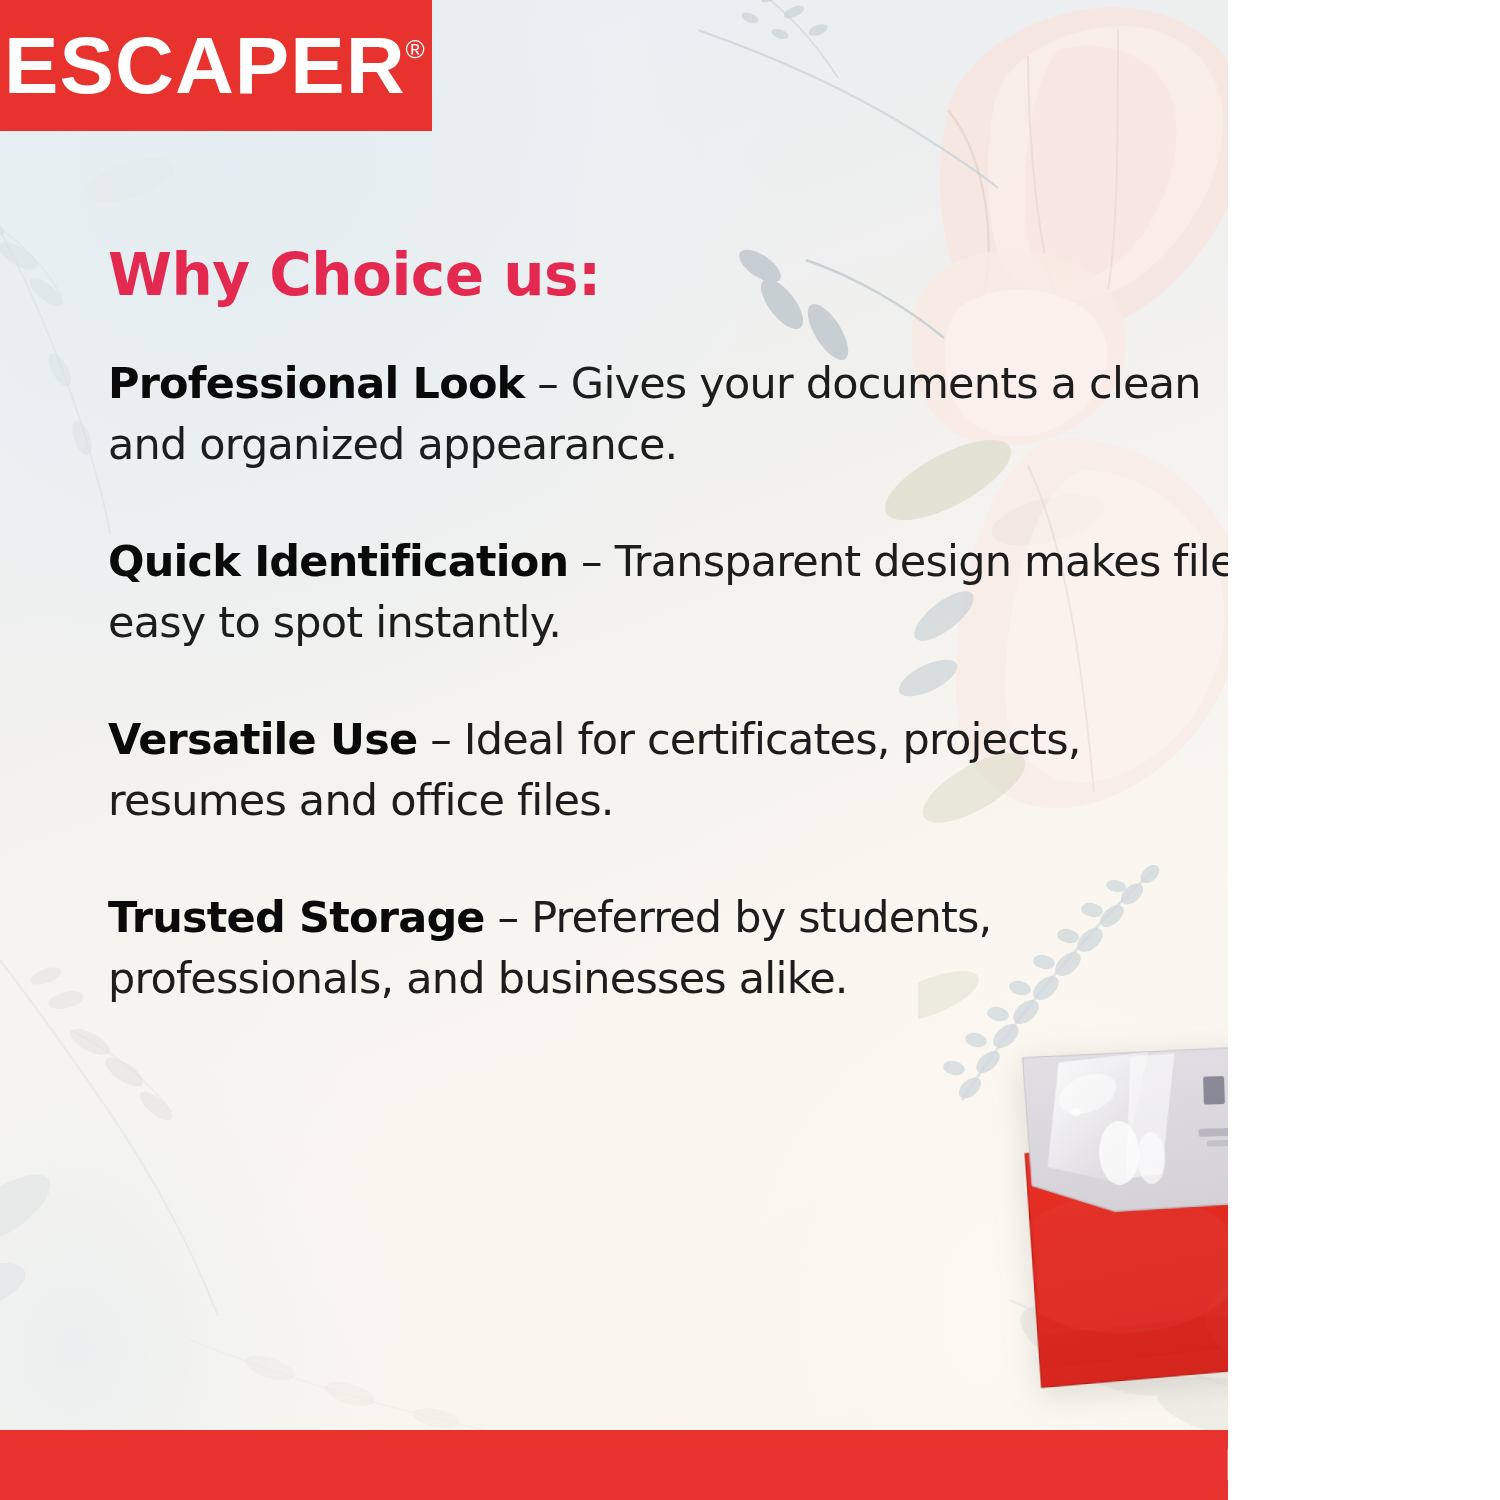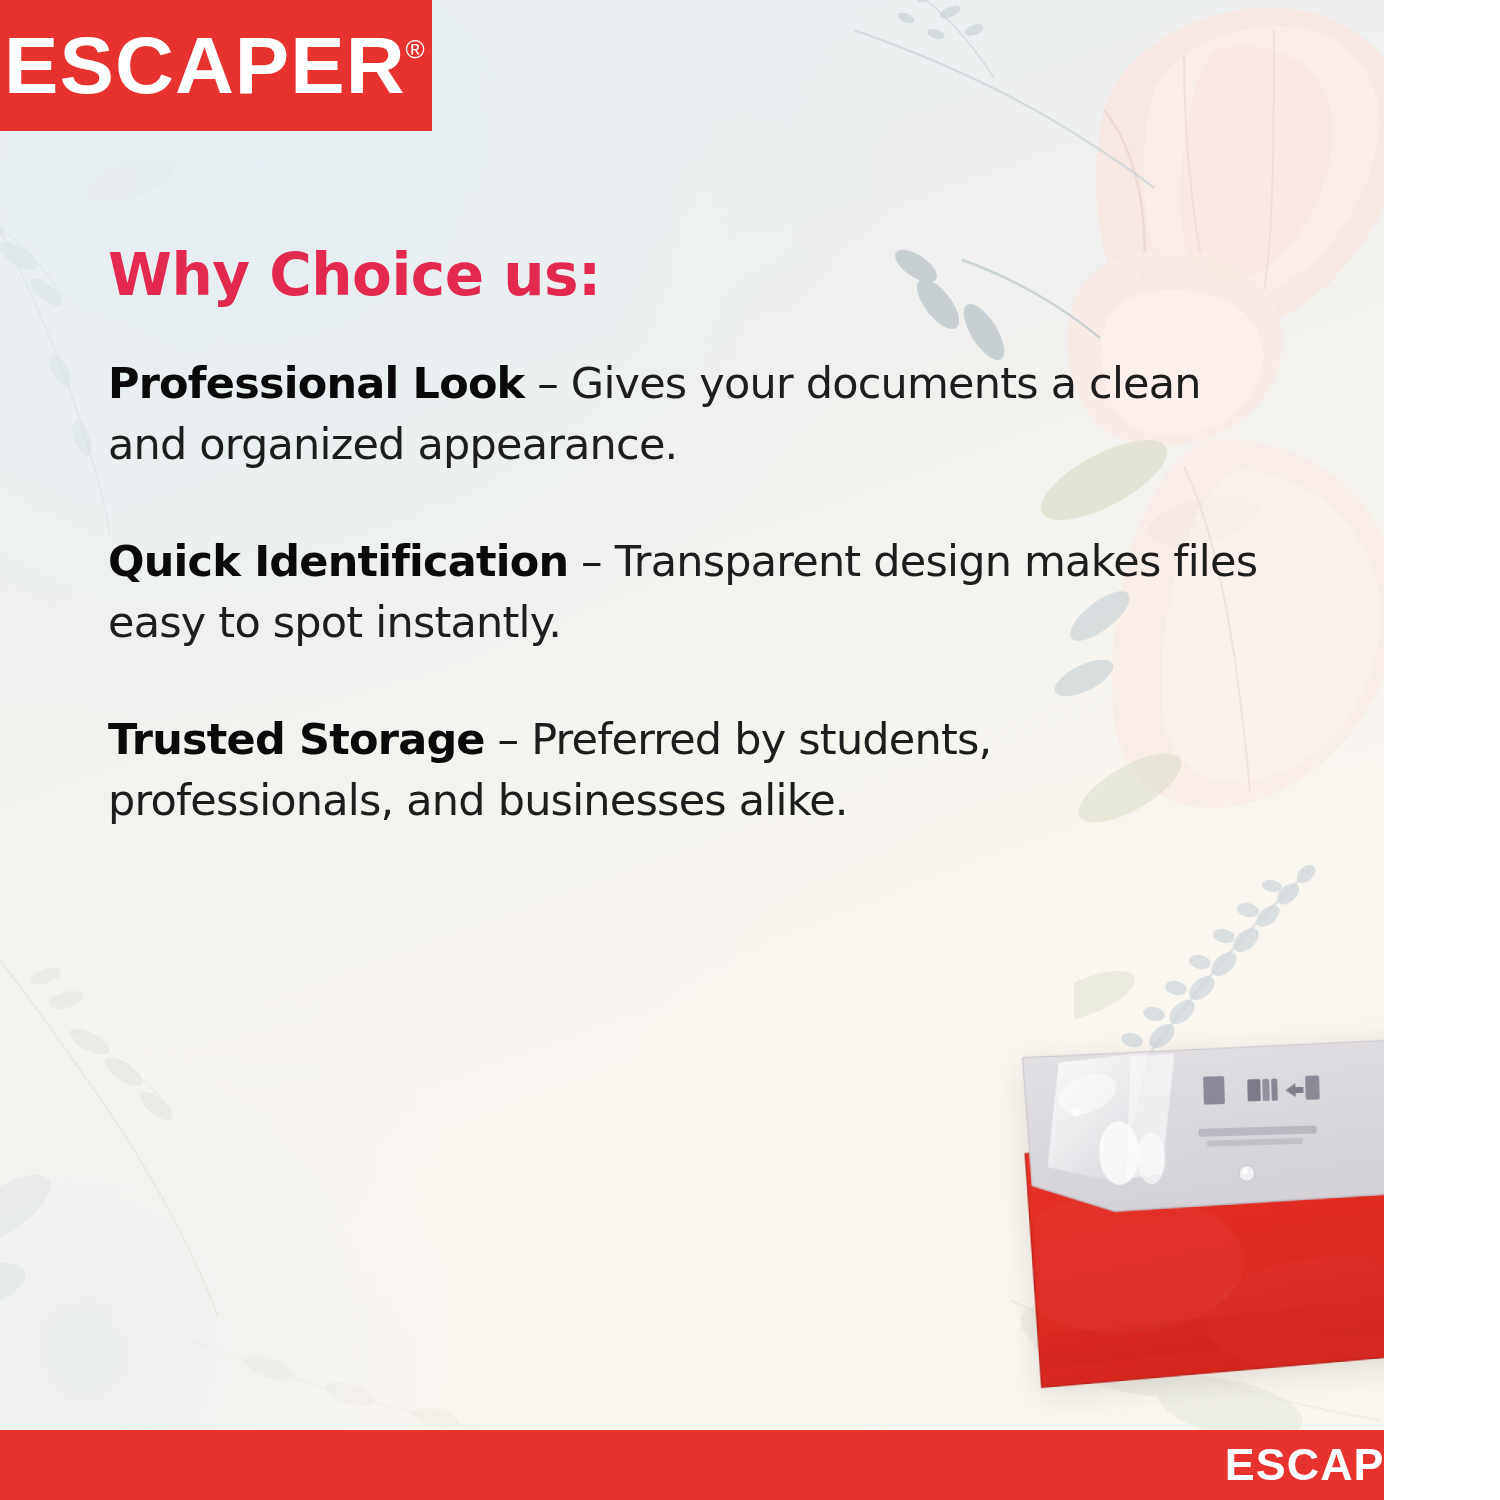--- a/index.html
+++ b/index.html
@@ -8,21 +8,21 @@
   }
   body {
     width: 1500px;
     height: 1500px;
     font-family: "Liberation Sans", sans-serif;
     overflow: hidden;
   }
 
   #page {
     position: relative;
-    width: 1384px;
+    width: 1228px;
     height: 1500px;
     overflow: hidden;
     background: #bef264;
   }
 
   
   .bg-base {
     position: absolute;
     inset: 0;
     background:
@@ -318,20 +318,23 @@
   <div class="features">
 
     <p class="feature">
       <span class="term">Professional Look</span><span class="dash"> – </span><span class="desc">Gives your documents a clean and organized appearance.</span>
     </p>
 
     <p class="feature">
       <span class="term">Quick Identification</span><span class="dash"> – </span><span class="desc">Transparent design makes files easy to spot instantly.</span>
     </p>
 
+    <p class="feature">
+      <span class="term">Versatile Use</span><span class="dash"> – </span><span class="desc">Ideal for certificates, projects, resumes and office files.</span>
+    </p>
 
 
     <p class="feature">
       <span class="term">Trusted Storage</span><span class="dash"> – </span><span class="desc">Preferred by students, professionals, and businesses alike.</span>
     </p>
 
   </div>
 
   <div class="product">
     <svg viewBox="0 0 452 372">

